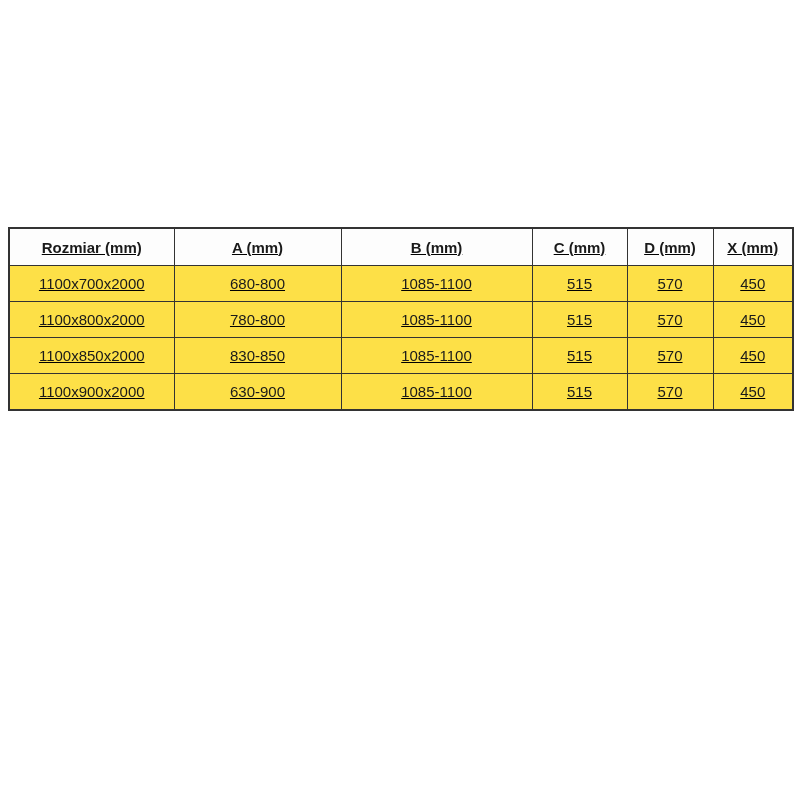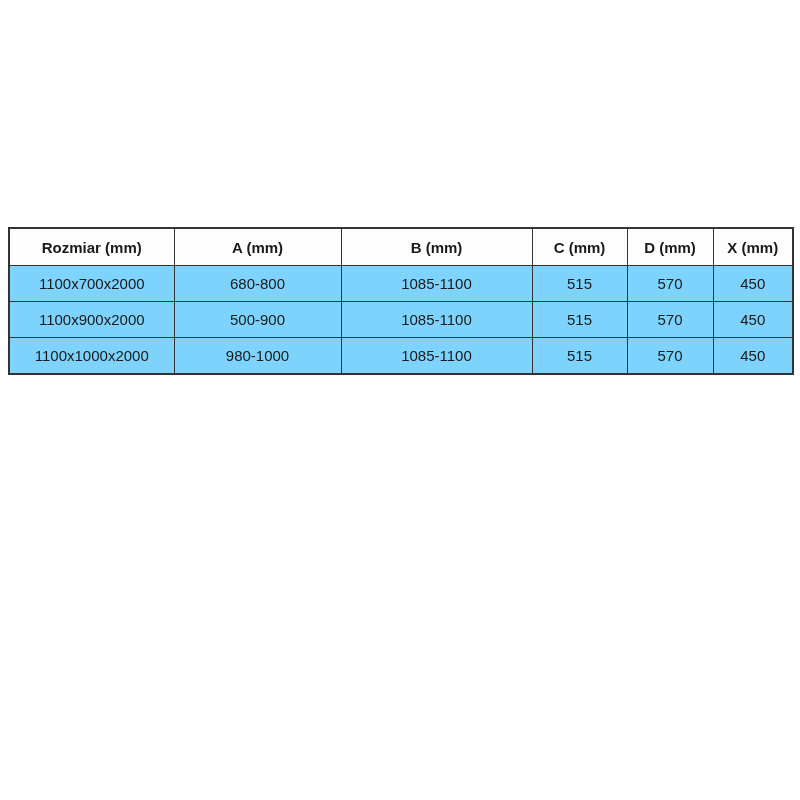--- a/index.html
+++ b/index.html
@@ -19,41 +19,42 @@
   .table-wrap {
     position: absolute;
     top: 227px;
     left: 8px;
   }
   table.spec-table {
     border-collapse: collapse;
     table-layout: fixed;
     border: 2px solid #333333;
     background: #fdfdfd;
+    text-decoration: underline;
   }
   table.spec-table th,
   table.spec-table td {
     border: 1px solid #333333;
     text-align: center;
     vertical-align: middle;
     padding: 0 4px;
     color: #1a1a1a;
     font-size: 15px;
     overflow: hidden;
     white-space: nowrap;
   }
   table.spec-table th {
     height: 36px;
     font-weight: bold;
     background: #fdfdfd;
   }
   table.spec-table td {
     height: 35px;
     font-weight: normal;
-    background: #7dd3fc;
+    background: #fde047;
   }
   col.c0 { width: 165px; }
   col.c1 { width: 167px; }
   col.c2 { width: 191px; }
   col.c3 { width: 95px; }
   col.c4 { width: 86px; }
   col.c5 { width: 80px; }
 </style>
 </head>
 <body>
@@ -82,30 +83,38 @@
       <tbody>
         <tr>
           <td>1100x700x2000</td>
           <td>680-800</td>
           <td>1085-1100</td>
           <td>515</td>
           <td>570</td>
           <td>450</td>
         </tr>
         <tr>
-          <td>1100x900x2000</td>
-          <td>500-900</td>
+          <td>1100x800x2000</td>
+          <td>780-800</td>
           <td>1085-1100</td>
           <td>515</td>
           <td>570</td>
           <td>450</td>
         </tr>
         <tr>
-          <td>1100x1000x2000</td>
-          <td>980-1000</td>
+          <td>1100x850x2000</td>
+          <td>830-850</td>
+          <td>1085-1100</td>
+          <td>515</td>
+          <td>570</td>
+          <td>450</td>
+        </tr>
+        <tr>
+          <td>1100x900x2000</td>
+          <td>630-900</td>
           <td>1085-1100</td>
           <td>515</td>
           <td>570</td>
           <td>450</td>
         </tr>
       </tbody>
     </table>
   </div>
 </div>
 

